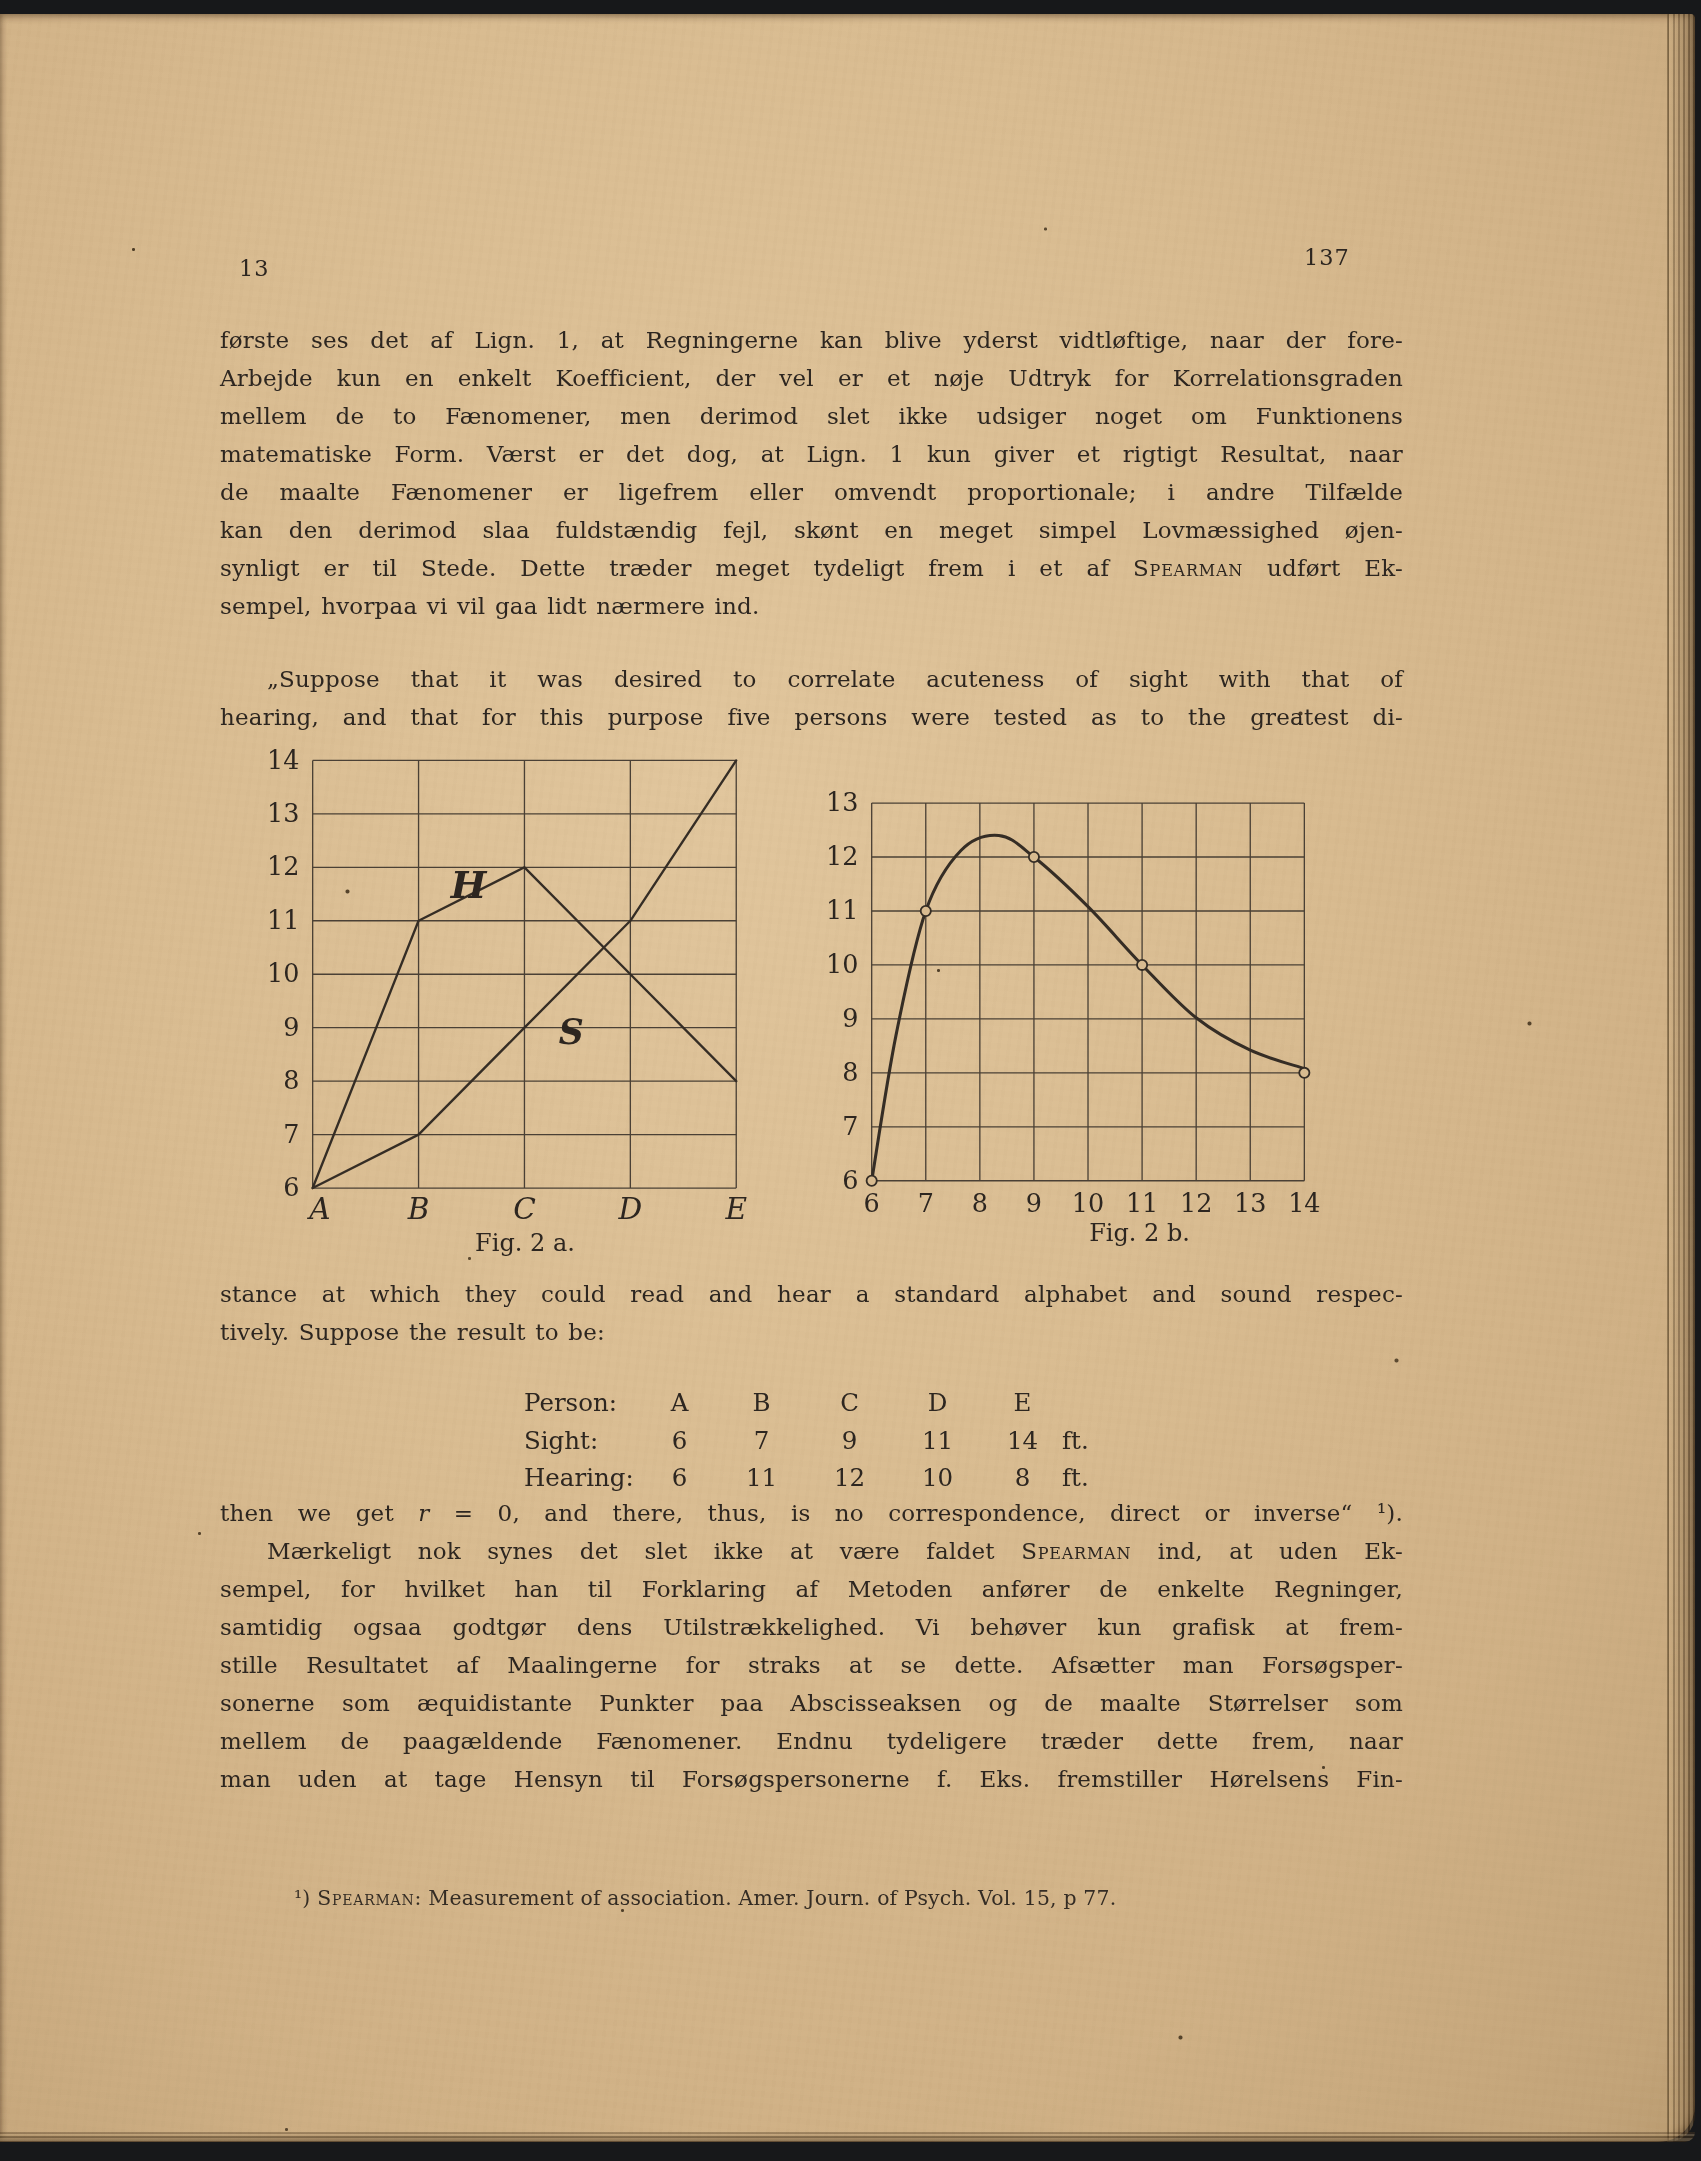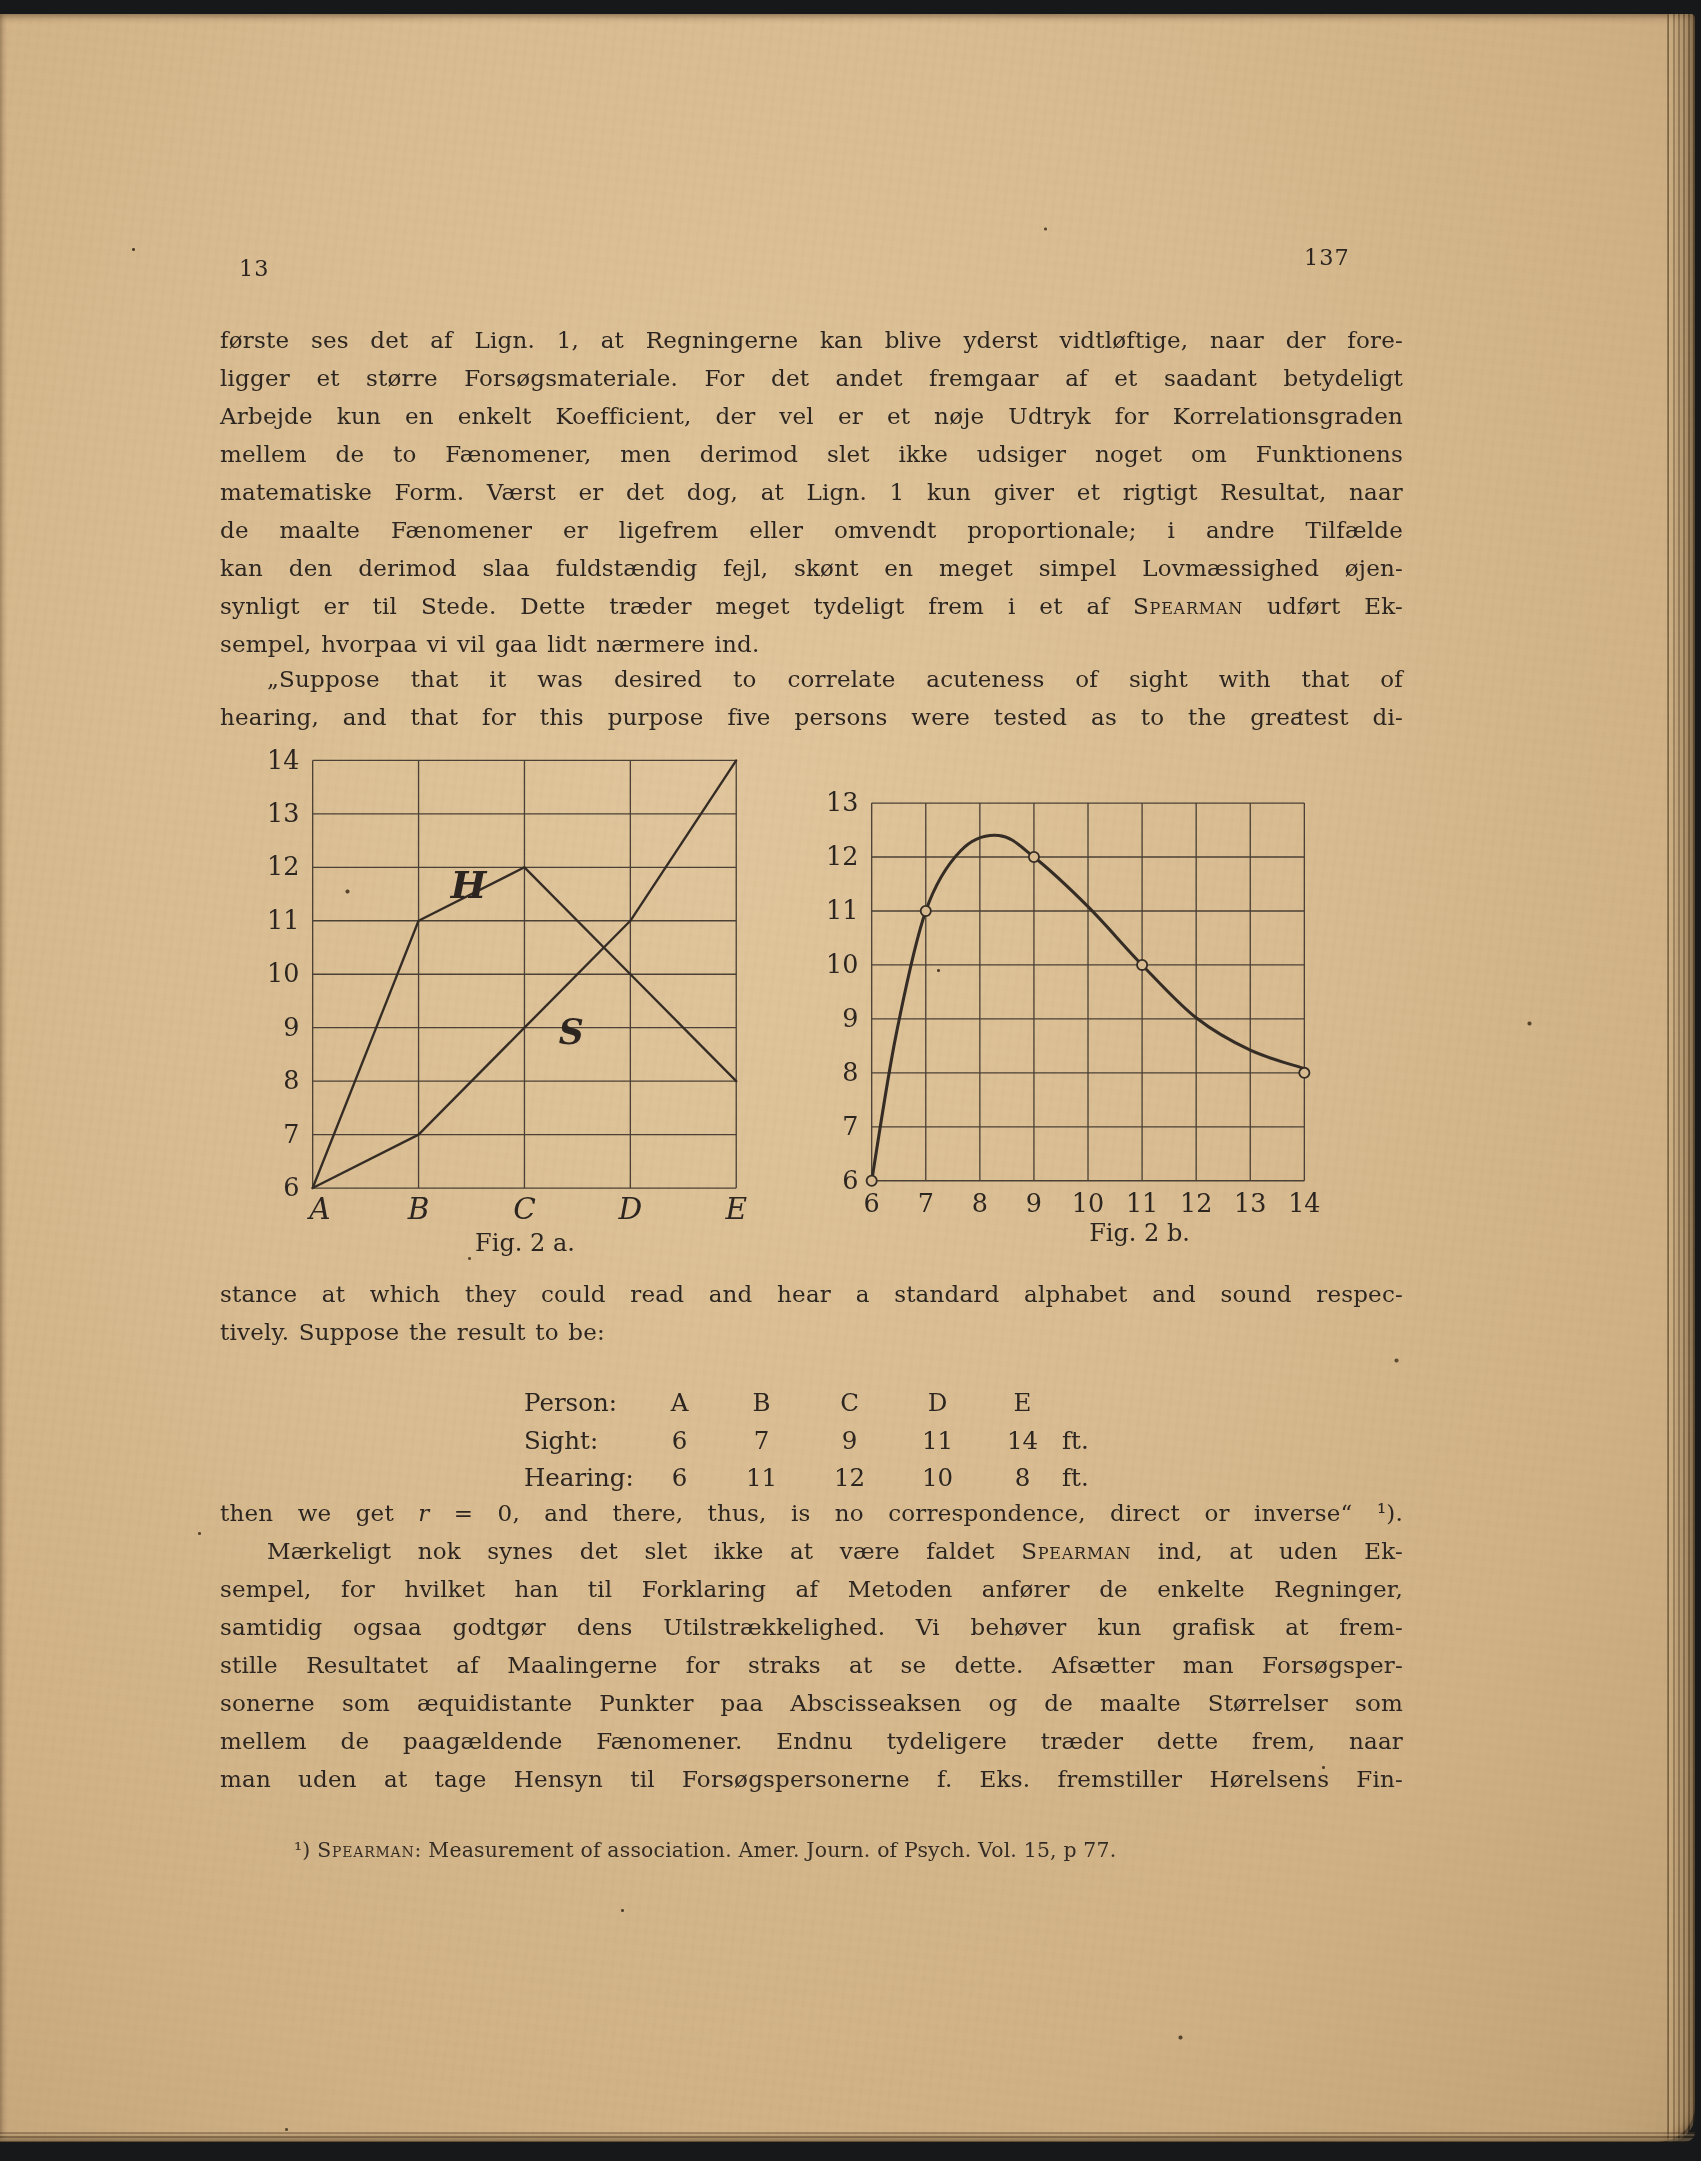--- a/index.html
+++ b/index.html
@@ -55,21 +55,21 @@
   }
   .tline{height:38px;line-height:38px;text-align:justify;text-align-last:justify;white-space:normal;}
   .endpara .tline:last-child{text-align-last:left;}
   .indent .tline:first-child{text-indent:47px;}
   .sc{font-variant:small-caps;letter-spacing:0.8px;}
   .it{font-style:italic;}
   .footnote{
     position:absolute;left:220px;top:1822px;width:1183px;
     font-size:20.4px;color:#342c24;letter-spacing:0.2px;
   }
-  .footnote .tline{height:28.5px;line-height:28.5px;text-align:left;text-align-last:left;text-indent:74px;}
+  .footnote .tline{height:28.5px;line-height:28.5px;text-align:left;text-align-last:left;text-indent:74px;margin-top:48px;}
   
   .mtable{position:absolute;left:220px;top:1346px;width:1183px;height:113px;color:#2d2620;font-size:24.5px;margin-top:24px;}
   .mrow{position:absolute;left:0;width:100%;height:38px;line-height:38px;}
   .mcell{position:absolute;top:0;}
   .mlabel{left:304px;}
   .mc0{left:429px;width:61px;text-align:center;}
   .mc1{left:511px;width:61px;text-align:center;}
   .mc2{left:599px;width:61px;text-align:center;}
   .mc3{left:687px;width:61px;text-align:center;}
   .mc4{left:772px;width:61px;text-align:center;}
@@ -89,21 +89,20 @@
 <div class="canvas">
   <div class="page">
     <div class="grain"></div>
     <div class="speckles"></div>
 
     <div class="pagenum pn-left">13</div>
     <div class="pagenum pn-right">137</div>
 
     <div class="textblock endpara" style="top:307px">
         <div class="tline"><span>første ses det af Lign. 1, at Regningerne kan blive yderst vidtløftige, naar der fore-</span></div>
-        <div class="tline"><span>ligger et større Forsøgsmateriale. For det andet fremgaar af et saadant betydeligt</span></div>
         <div class="tline"><span>Arbejde kun en enkelt Koefficient, der vel er et nøje Udtryk for Korrelationsgraden</span></div>
         <div class="tline"><span>mellem de to Fænomener, men derimod slet ikke udsiger noget om Funktionens</span></div>
         <div class="tline"><span>matematiske Form. Værst er det dog, at Lign. 1 kun giver et rigtigt Resultat, naar</span></div>
         <div class="tline"><span>de maalte Fænomener er ligefrem eller omvendt proportionale; i andre Tilfælde</span></div>
         <div class="tline"><span>kan den derimod slaa fuldstændig fejl, skønt en meget simpel Lovmæssighed øjen-</span></div>
         <div class="tline"><span>synligt er til Stede. Dette træder meget tydeligt frem i et af </span><span class="sc">Spearman</span><span> udført Ek-</span></div>
         <div class="tline"><span>sempel, hvorpaa vi vil gaa lidt nærmere ind.</span></div>
       </div>
     <div class="textblock indent" style="top:646px">
         <div class="tline"><span>„Suppose that it was desired to correlate acuteness of sight with that of</span></div>

